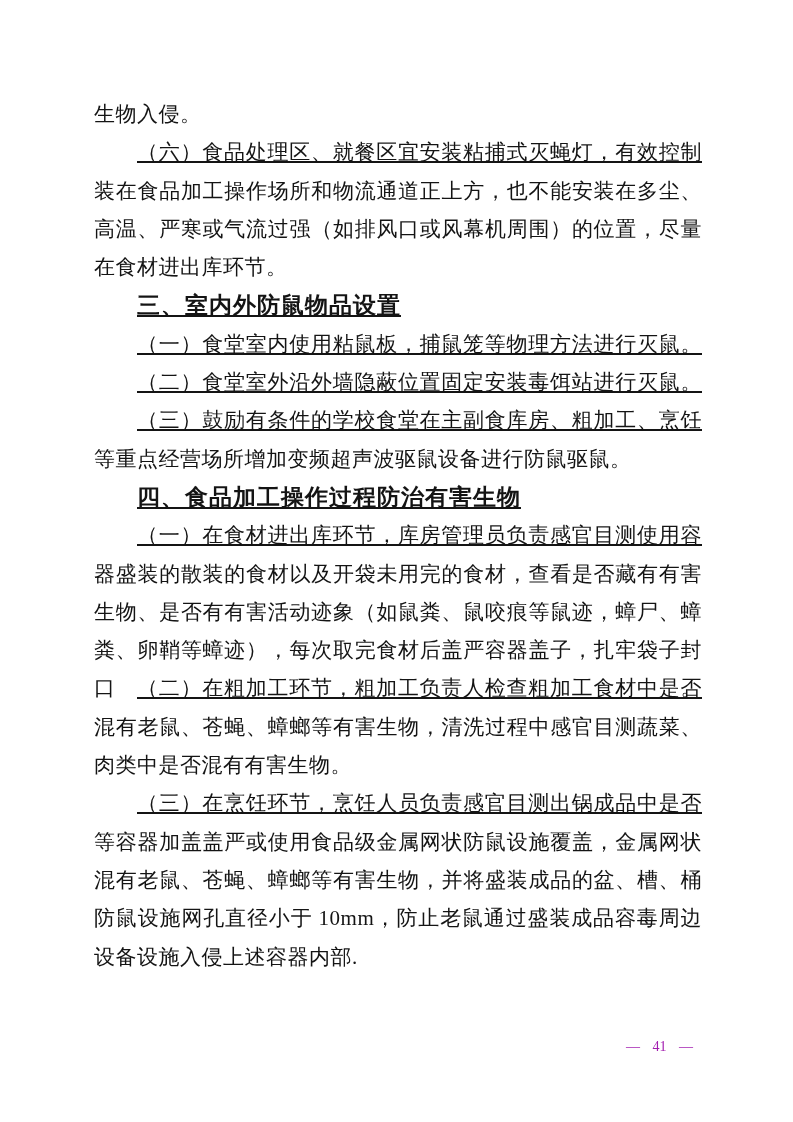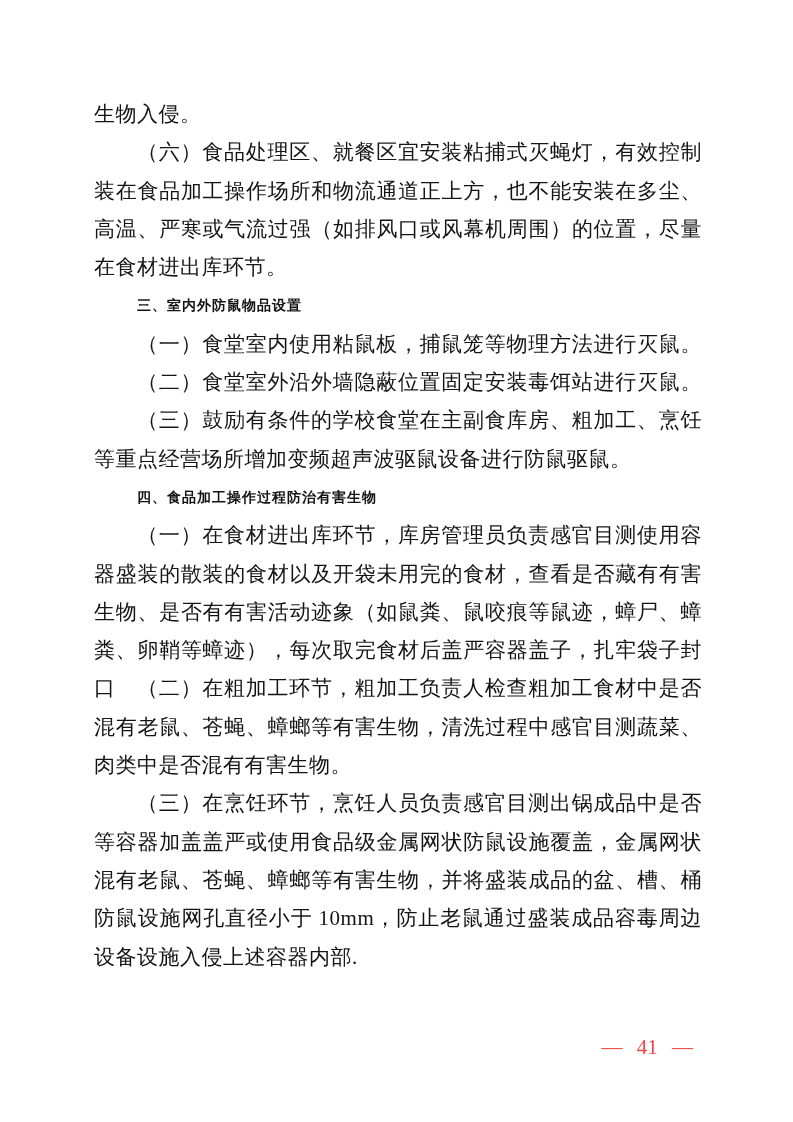--- a/index.html
+++ b/index.html
@@ -35,35 +35,36 @@
     text-align: left;
   }
   .line.fill {
     text-align: justify;
     text-align-last: justify;
     text-justify: inter-character;
     white-space: normal;
   }
   .line.indent {
     padding-left: 43px;
+    text-decoration: underline;
   }
   .line.heading {
     font-family: "Liberation Sans", sans-serif;
     font-weight: bold;
-    font-size: 14px;
+    font-size: 23px;
     letter-spacing: 1px;
   }
   .footer {
     position: absolute;
     top: 1036px;
     right: 100px;
-    font-size: 21px;
+    font-size: 14px;
     line-height: 22px;
     word-spacing: 9px;
-    color: #ef4444;
+    color: #a21caf;
   }
 </style>
 </head>
 <body>
 
 <div class="page">
   <div class="content">
       <div class="line">生物入侵。</div>
       <div class="line indent fill">（六）食品处理区、就餐区宜安装粘捕式灭蝇灯，有效控制</div>
       <div class="line fill">装在食品加工操作场所和物流通道正上方，也不能安装在多尘、</div>

